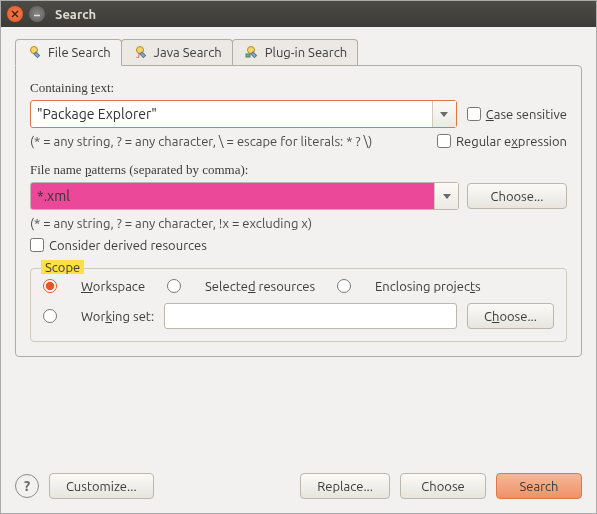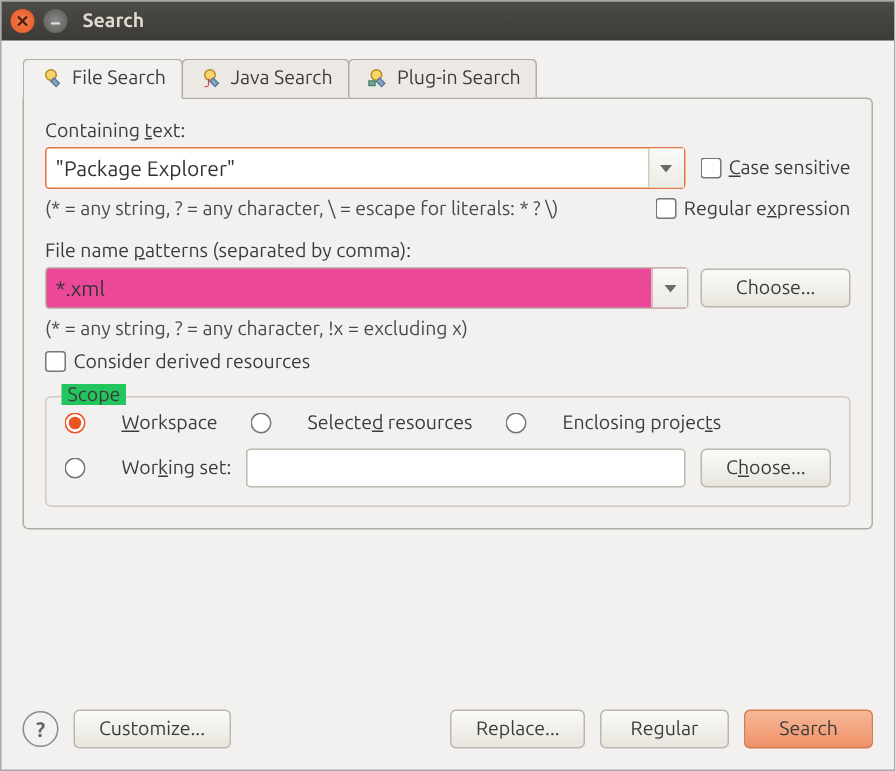--- a/index.html
+++ b/index.html
@@ -51,21 +51,21 @@
   background: #f2f1f0;
   z-index: 2;
   border-bottom: 1px solid #f2f1f0;
   margin-bottom: -1px;
 }
 .panel {
   border: 1px solid #b0ada6;
   border-radius: 0 4px 4px 4px;
   padding: 14px 14px 14px 14px;
 }
-.label { margin-bottom: 4px; }
+.label { margin-bottom: 4px; font-family: Liberation Serif, serif; }
 .label u, label u, .scope-title u, .btn u { text-decoration: underline; }
 .row-text-combo {
   display: flex; gap: 10px; align-items: center;
 }
 .combo {
   display: flex; align-items: center;
   border: 1px solid #e07644;
   border-radius: 3px;
   background: #fff;
   height: 28px;
@@ -124,21 +124,21 @@
 .scope {
   border: 1px solid #cfcabf;
   border-radius: 4px;
   padding: 10px 12px 12px 12px;
   position: relative;
   margin-top: 16px;
 }
 .scope-title {
   position: absolute;
   top: -9px; left: 10px;
-  background: #22c55e;
+  background: #fde047;
   padding: 0 4px;
   font-size: 13px;
 }
 .radio-row { display: flex; gap: 22px; align-items: center; margin-bottom: 10px; }
 .radio-row label, .radio-row2 label { display: flex; align-items: center; gap: 24px; }
 .radio-row input[type="radio"], .radio-row2 input[type="radio"] { width:14px; height:14px; margin:0; accent-color:#e95420; }
 .radio-row2 { display: flex; gap: 10px; align-items: center; }
 .ws-input {
   flex: 1; height: 26px;
   border: 1px solid #bdb8ae;
@@ -281,16 +281,16 @@
     </div>
   </div>
 
   <div class="footer">
     <div class="help">
       <span>?</span>
     </div>
     <button class="btn">Customize...</button>
     <div class="spacer"></div>
     <button class="btn">Replace...</button>
-    <button class="btn">Regular</button>
+    <button class="btn">Choose</button>
     <button class="btn primary">Search</button>
   </div>
 </div>
 
 </body></html>

